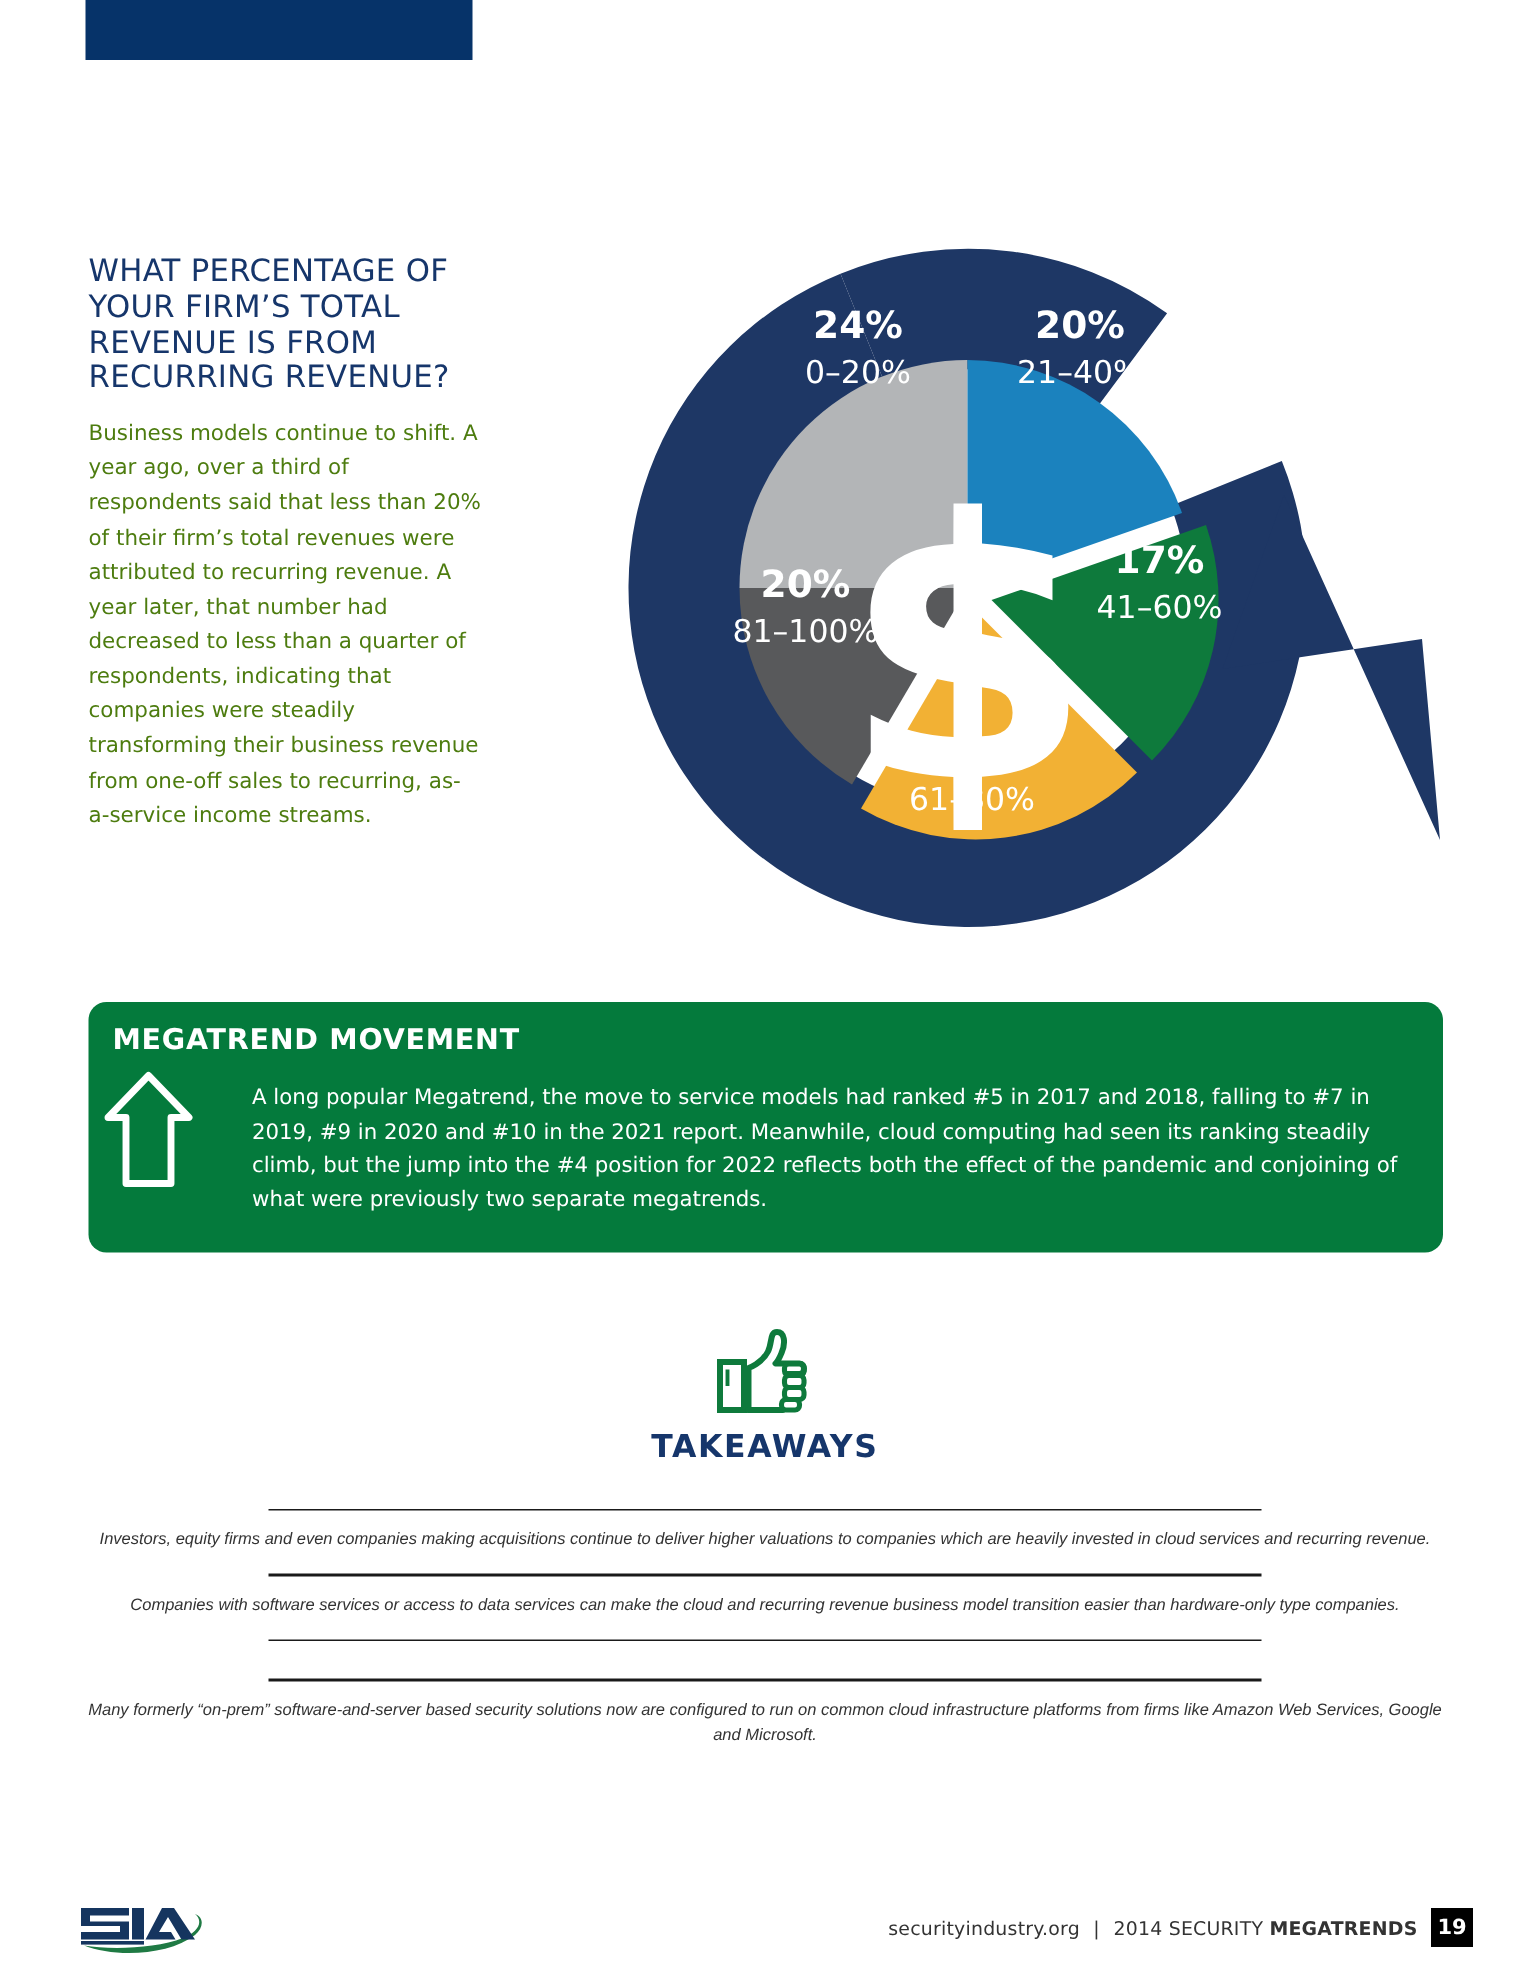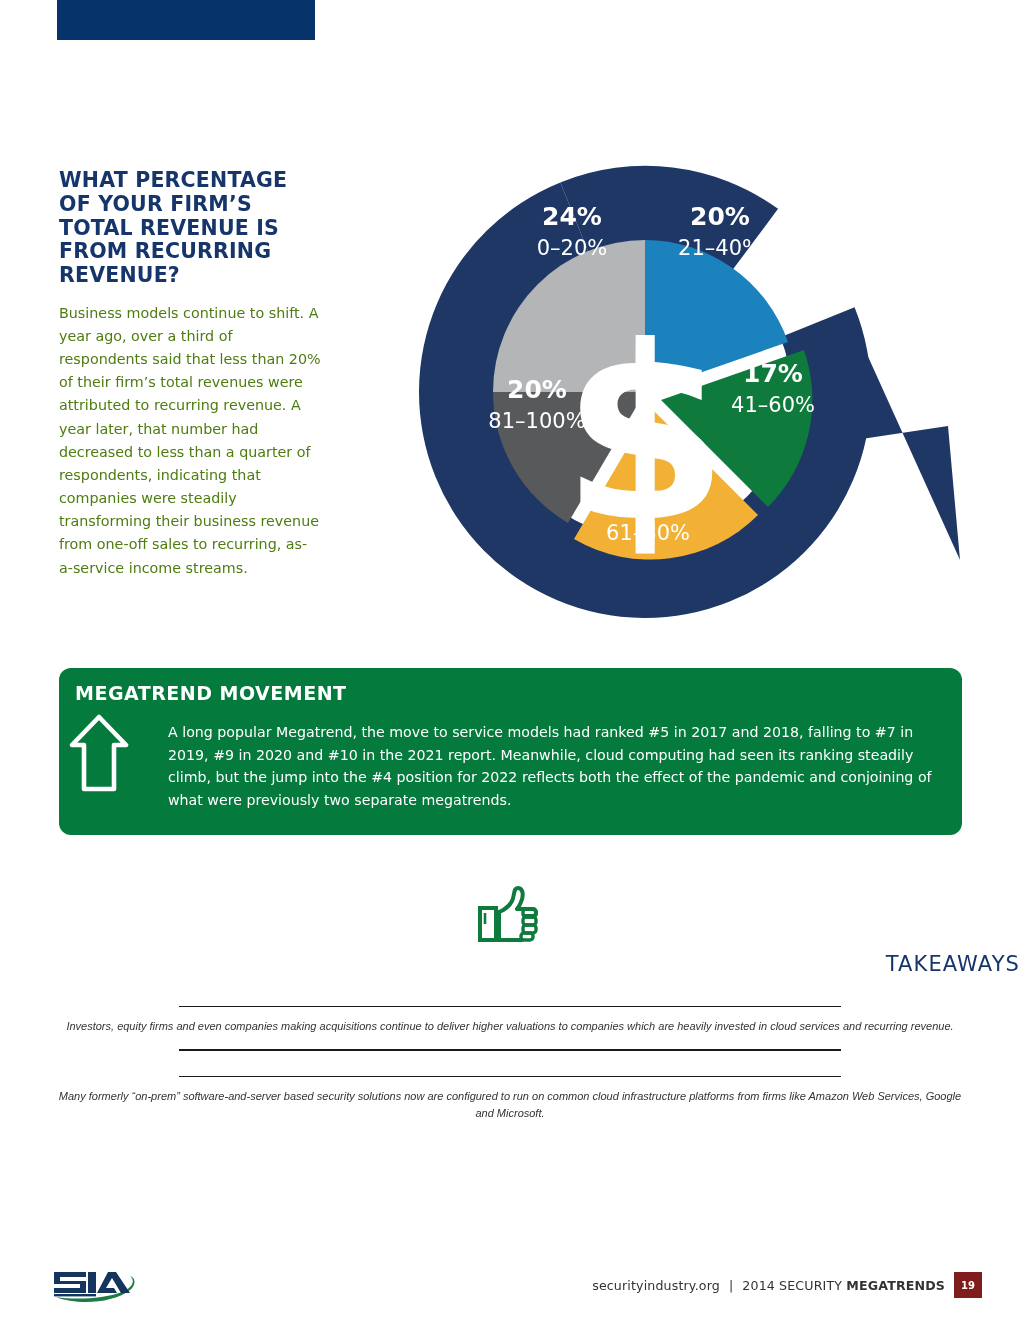--- a/index.html
+++ b/index.html
@@ -18,21 +18,21 @@
   }
 
   
   .left-col { position: absolute; left: 59px; top: 160px; width: 262px; }
   .kicker {
     color: #0E7A3C; font-size: 19px; font-weight: bold; letter-spacing: .6px;
     font-family: "DejaVu Sans", sans-serif;
   }
   .headline {
     margin-top: 9px;
-    color: #16366B; font-size: 20.5px; font-weight: bold; line-height: 1.16;
+    color: #16366B; font-size: 20.5px; font-weight: normal; line-height: 1.16;
     letter-spacing: .2px;
     font-family: "DejaVu Sans", sans-serif;
   }
   .body-copy {
     margin-top: 14px;
     color: #4d7c0f; font-size: 14.3px; line-height: 1.62;
     font-family: "DejaVu Sans", sans-serif;
   }
 
   
@@ -56,22 +56,22 @@
   .mt-text {
     position:absolute; left: 109px; top: 53px; width: 790px;
     color:#fff; font-size: 14.2px; line-height: 1.6;
     font-family:"DejaVu Sans", sans-serif;
   }
 
   
   .takeaways { position: absolute; left: 0; top: 884px; width: 1020px; }
   .tk-icon { width: 70px; height: 62px; margin: 0 auto; display:block; }
   .tk-title {
-    text-align:right; margin-top: 6px;
-    color:#16366B; font-size: 21px; font-weight: normal; letter-spacing: 1.1px;
+    text-align:center; margin-top: 6px;
+    color:#16366B; font-size: 21px; font-weight: bold; letter-spacing: 1.1px;
     font-family:"DejaVu Sans", sans-serif;
   }
   .tk-list { margin-top: 16px; }
   .tk-item { position: relative; padding-top: 14px; }
   .tk-rule {
     width: 662px; height: 1.4px; background:#1a1a1a; margin: 0 auto 11px auto;
   }
   .tk-text {
     text-align:center; font-style: italic;
     color:#333; font-size: 11px; line-height: 1.55;
@@ -85,21 +85,21 @@
   .footer-right {
     position:absolute; right: 38px; top: 14px;
     display:flex; align-items:center; gap: 9px;
   }
   .f-txt {
     color:#333; font-size: 12.6px; letter-spacing:.15px;
     font-family:"DejaVu Sans", sans-serif;
   }
   .f-txt b { font-weight: bold; }
   .page-num {
-    background:#7f1d1d; color:#fff; font-weight:bold; font-size: 10px;
+    background:#000000; color:#fff; font-weight:bold; font-size: 14px;
     width: 28px; height: 26px; display:flex; align-items:center; justify-content:center;
     font-family:"DejaVu Sans", sans-serif;
   }
 </style>
 </head>
 <body>
 
 <div class="page">
 
   <div class="top-bar"></div>
@@ -187,20 +187,24 @@
       <rect x="48" y="41" width="13" height="8" rx="3" fill="none" stroke="#0E7A3C" stroke-width="3.4"></rect>
       <rect x="46" y="49" width="12" height="7" rx="3" fill="none" stroke="#0E7A3C" stroke-width="3.4"></rect>
       <path d="M24 56 L47 56" stroke="#0E7A3C" stroke-width="4" stroke-linecap="round"></path>
     </svg>
     <div class="tk-title">TAKEAWAYS</div>
 
     <div class="tk-list">
       <div class="tk-item">
         <div class="tk-rule"></div>
         <div class="tk-text">Investors, equity firms and even companies making acquisitions continue to deliver higher valuations to companies which are heavily invested in cloud services and recurring revenue.</div>
+      </div>
+      <div class="tk-item">
+        <div class="tk-rule"></div>
+        <div class="tk-text">Companies with software services or access to data services can make the cloud and recurring revenue business model transition easier than hardware-only type companies.</div>
       </div>
       <div class="tk-item">
         <div class="tk-rule"></div>
       </div>
       <div class="tk-item">
         <div class="tk-rule"></div>
         <div class="tk-text">Many formerly “on-prem” software-and-server based security solutions now are configured to run on common cloud infrastructure platforms from firms like Amazon Web Services, Google and Microsoft.</div>
       </div>
     </div>
   </div>

